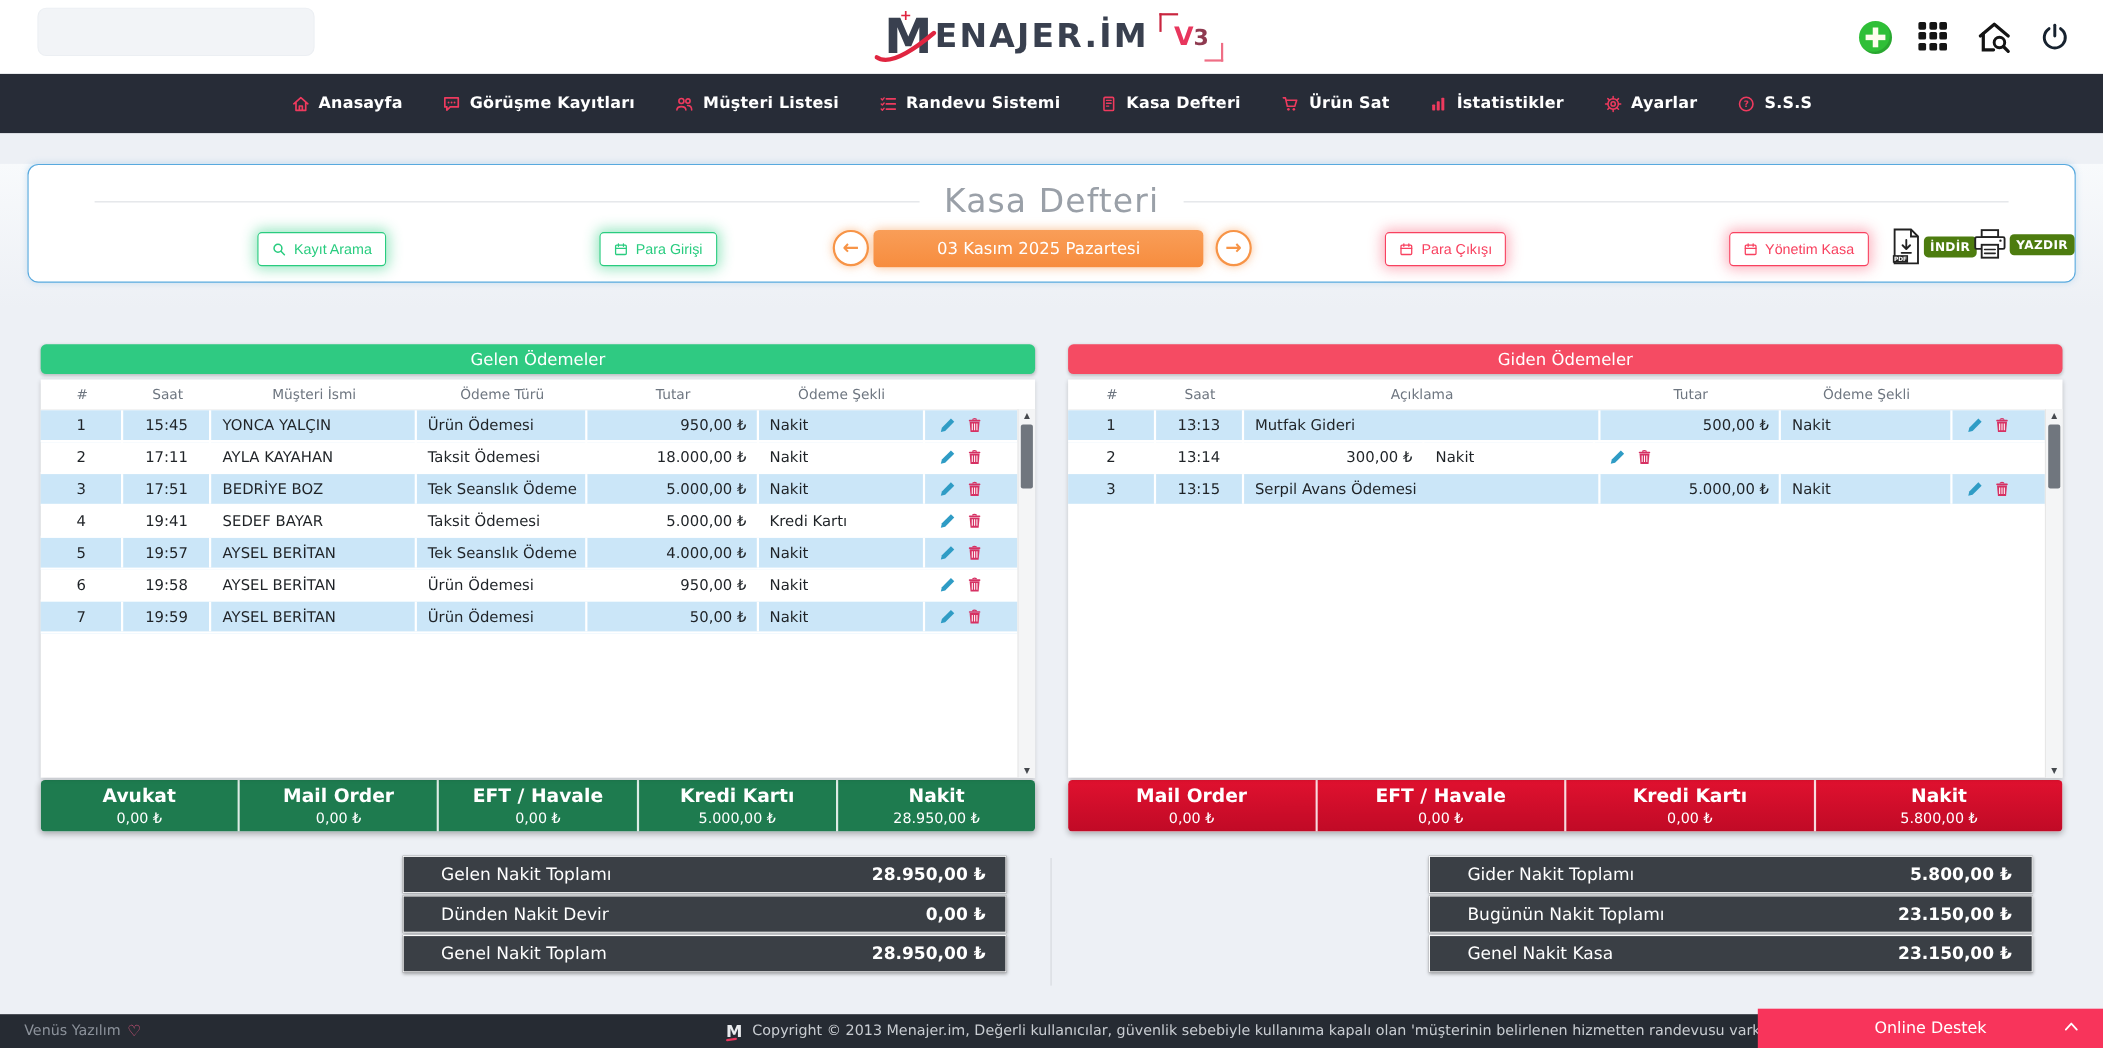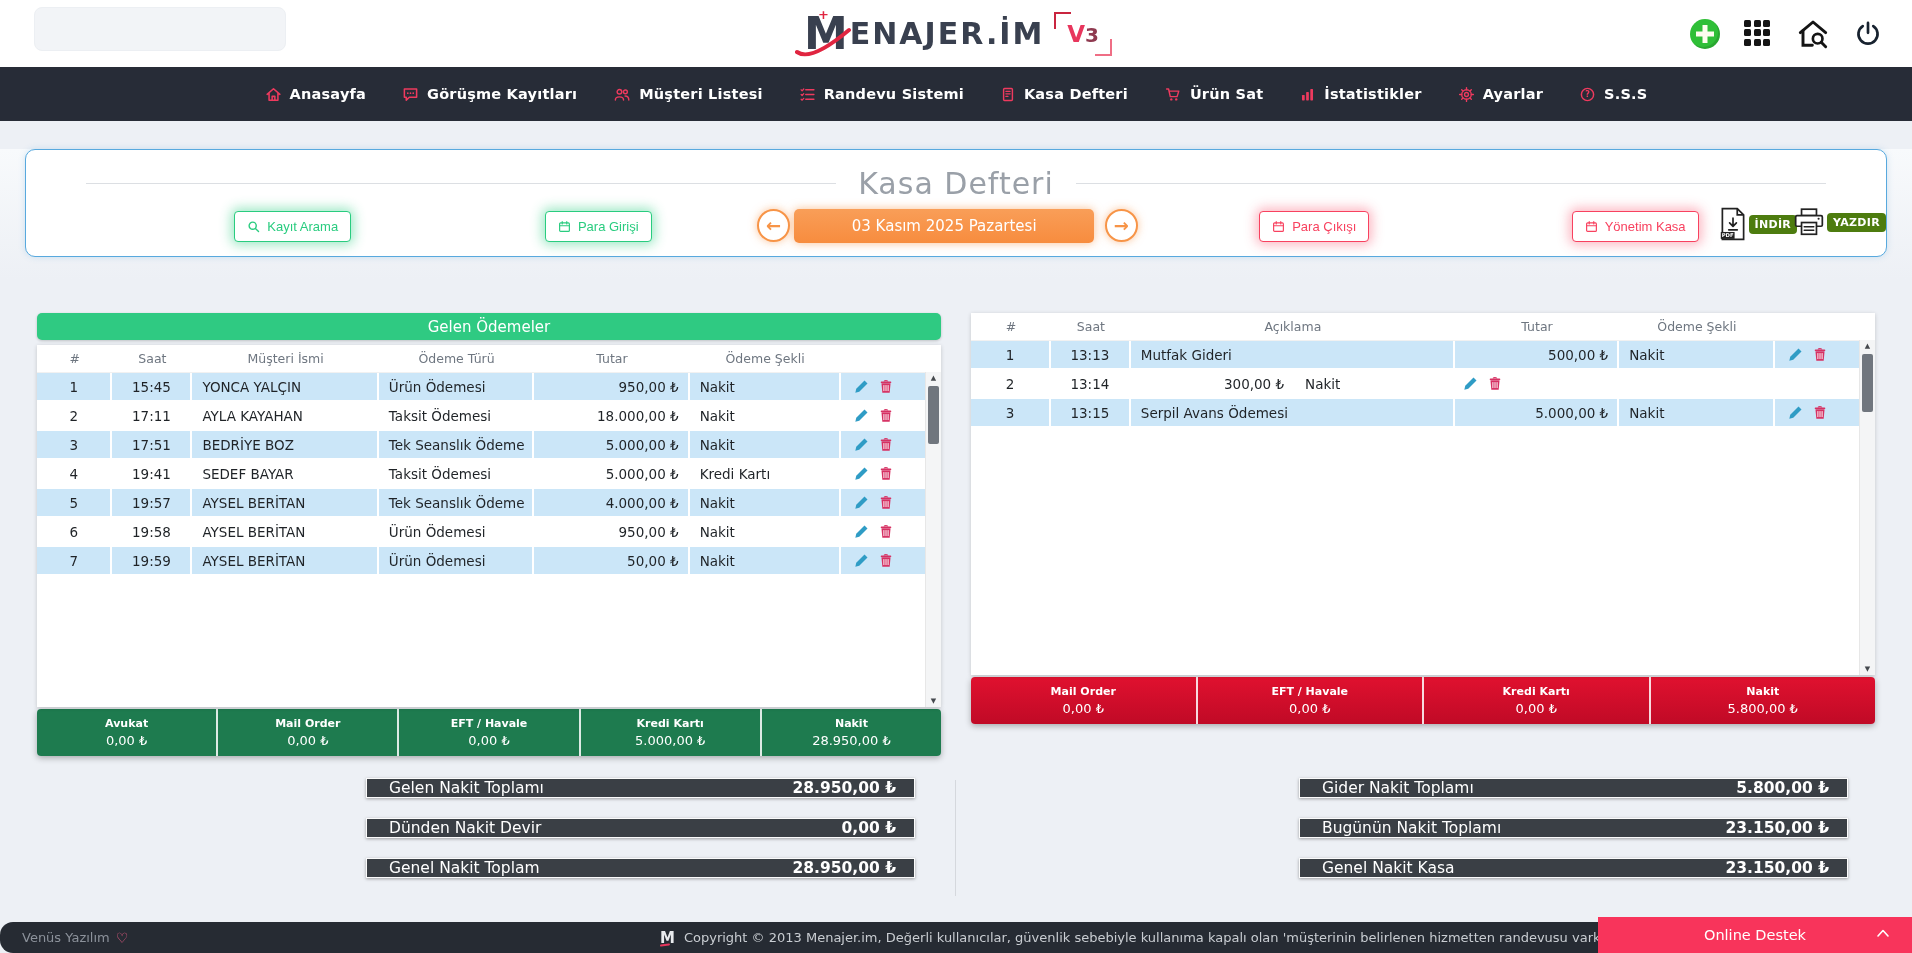--- a/index.html
+++ b/index.html
@@ -105,39 +105,39 @@
   .vs-up{top:2px;} .vs-down{bottom:2px;}
   .vs-thumb{position:absolute;left:2px;top:14px;width:11px;height:58px;background:#70767e;
     border-radius:2px;cursor:pointer;}
 
   
   .totals{display:flex;height:47px;margin-top:2px;border-radius:4px;overflow:hidden;
     box-shadow:0 2px 6px rgba(0,0,0,.3);}
   .tot-cell{flex:1;display:flex;flex-direction:column;align-items:center;justify-content:center;gap:3px;
     color:#fff;border-right:2px solid rgba(255,255,255,.85);}
   .tot-cell:last-child{border-right:none;}
-  .tot-label{font-size:11px;font-weight:bold;}
+  .tot-label{font-size:17px;font-weight:bold;}
   .tot-value{font-size:13px;}
   .tot-green .tot-cell{background:#1e7b4f;}
   .tot-red .tot-cell{background:linear-gradient(#e0112f,#c00a26);}
 
   
   .summary-wrap{position:relative;height:124px;margin-top:22px;}
   .sum-group{position:absolute;top:0;width:549px;}
   .sum-left{left:366px;} .sum-right{left:1299px;}
-  .sum-row{height:20px;background:#3a3f45;display:flex;justify-content:space-between;align-items:center;
-    padding:0 18px 0 22px;margin-bottom:20px;border:1px solid #fbfbfb;box-sizing:border-box;
+  .sum-row{height:34px;background:#3a3f45;display:flex;justify-content:space-between;align-items:center;
+    padding:0 18px 0 34px;margin-bottom:2px;border:1px solid #fbfbfb;box-sizing:border-box;
     box-shadow:0 1px 3px rgba(0,0,0,.35);}
   .sum-label{color:#fff;font-size:15.5px;}
   .sum-value{color:#fff;font-size:15.5px;font-weight:bold;}
   .sum-divider{position:absolute;left:955px;top:2px;bottom:6px;width:1px;background:#d5d8dd;}
 
   
   .footer{position:absolute;left:0;right:0;bottom:0;height:31px;background:#262b33;
-    display:flex;align-items:center;border-radius:13px;}
+    display:flex;align-items:center;}
   .foot-brand{margin-left:22px;color:#8c929b;font-size:13px;display:flex;align-items:center;gap:6px;}
   .heart{color:#ef5d87;font-size:14px;}
   .foot-center{position:absolute;left:660px;display:flex;align-items:center;gap:9px;}
   .m-mark{position:relative;color:#e9ebee;font-weight:bold;font-size:15px;}
   .m-mark::after{content:"";position:absolute;left:0;bottom:1px;width:10px;height:2px;background:#e8365d;
     border-radius:2px;transform:rotate(-8deg);}
   .foot-copy{color:#c9cdd2;font-size:13px;white-space:nowrap;}
   .support-box{position:absolute;right:0;bottom:0;width:314px;height:36px;background:#f8345b;
     display:flex;align-items:center;justify-content:center;cursor:pointer;z-index:3;}
   .support-label{color:#fff;font-size:14.5px;}
@@ -508,20 +508,21 @@
             </div>
 
             <div class="tot-cell alt">
               <span class="tot-label">Nakit</span>
               <span class="tot-value">28.950,00 ₺</span>
             </div>
           </div>
       </section>
 
       <section class="panel">
+        <div class="panel-title pt-red">Giden Ödemeler</div>
         <div class="table-card">
           <div class="thead">
             <span class="rc0">#</span>
             <span class="rc1">Saat</span>
             <span class="rc2">Açıklama</span>
             <span class="rc3">Tutar</span>
             <span class="rc4">Ödeme Şekli</span>
           </div>
           <div class="tbody">
 

